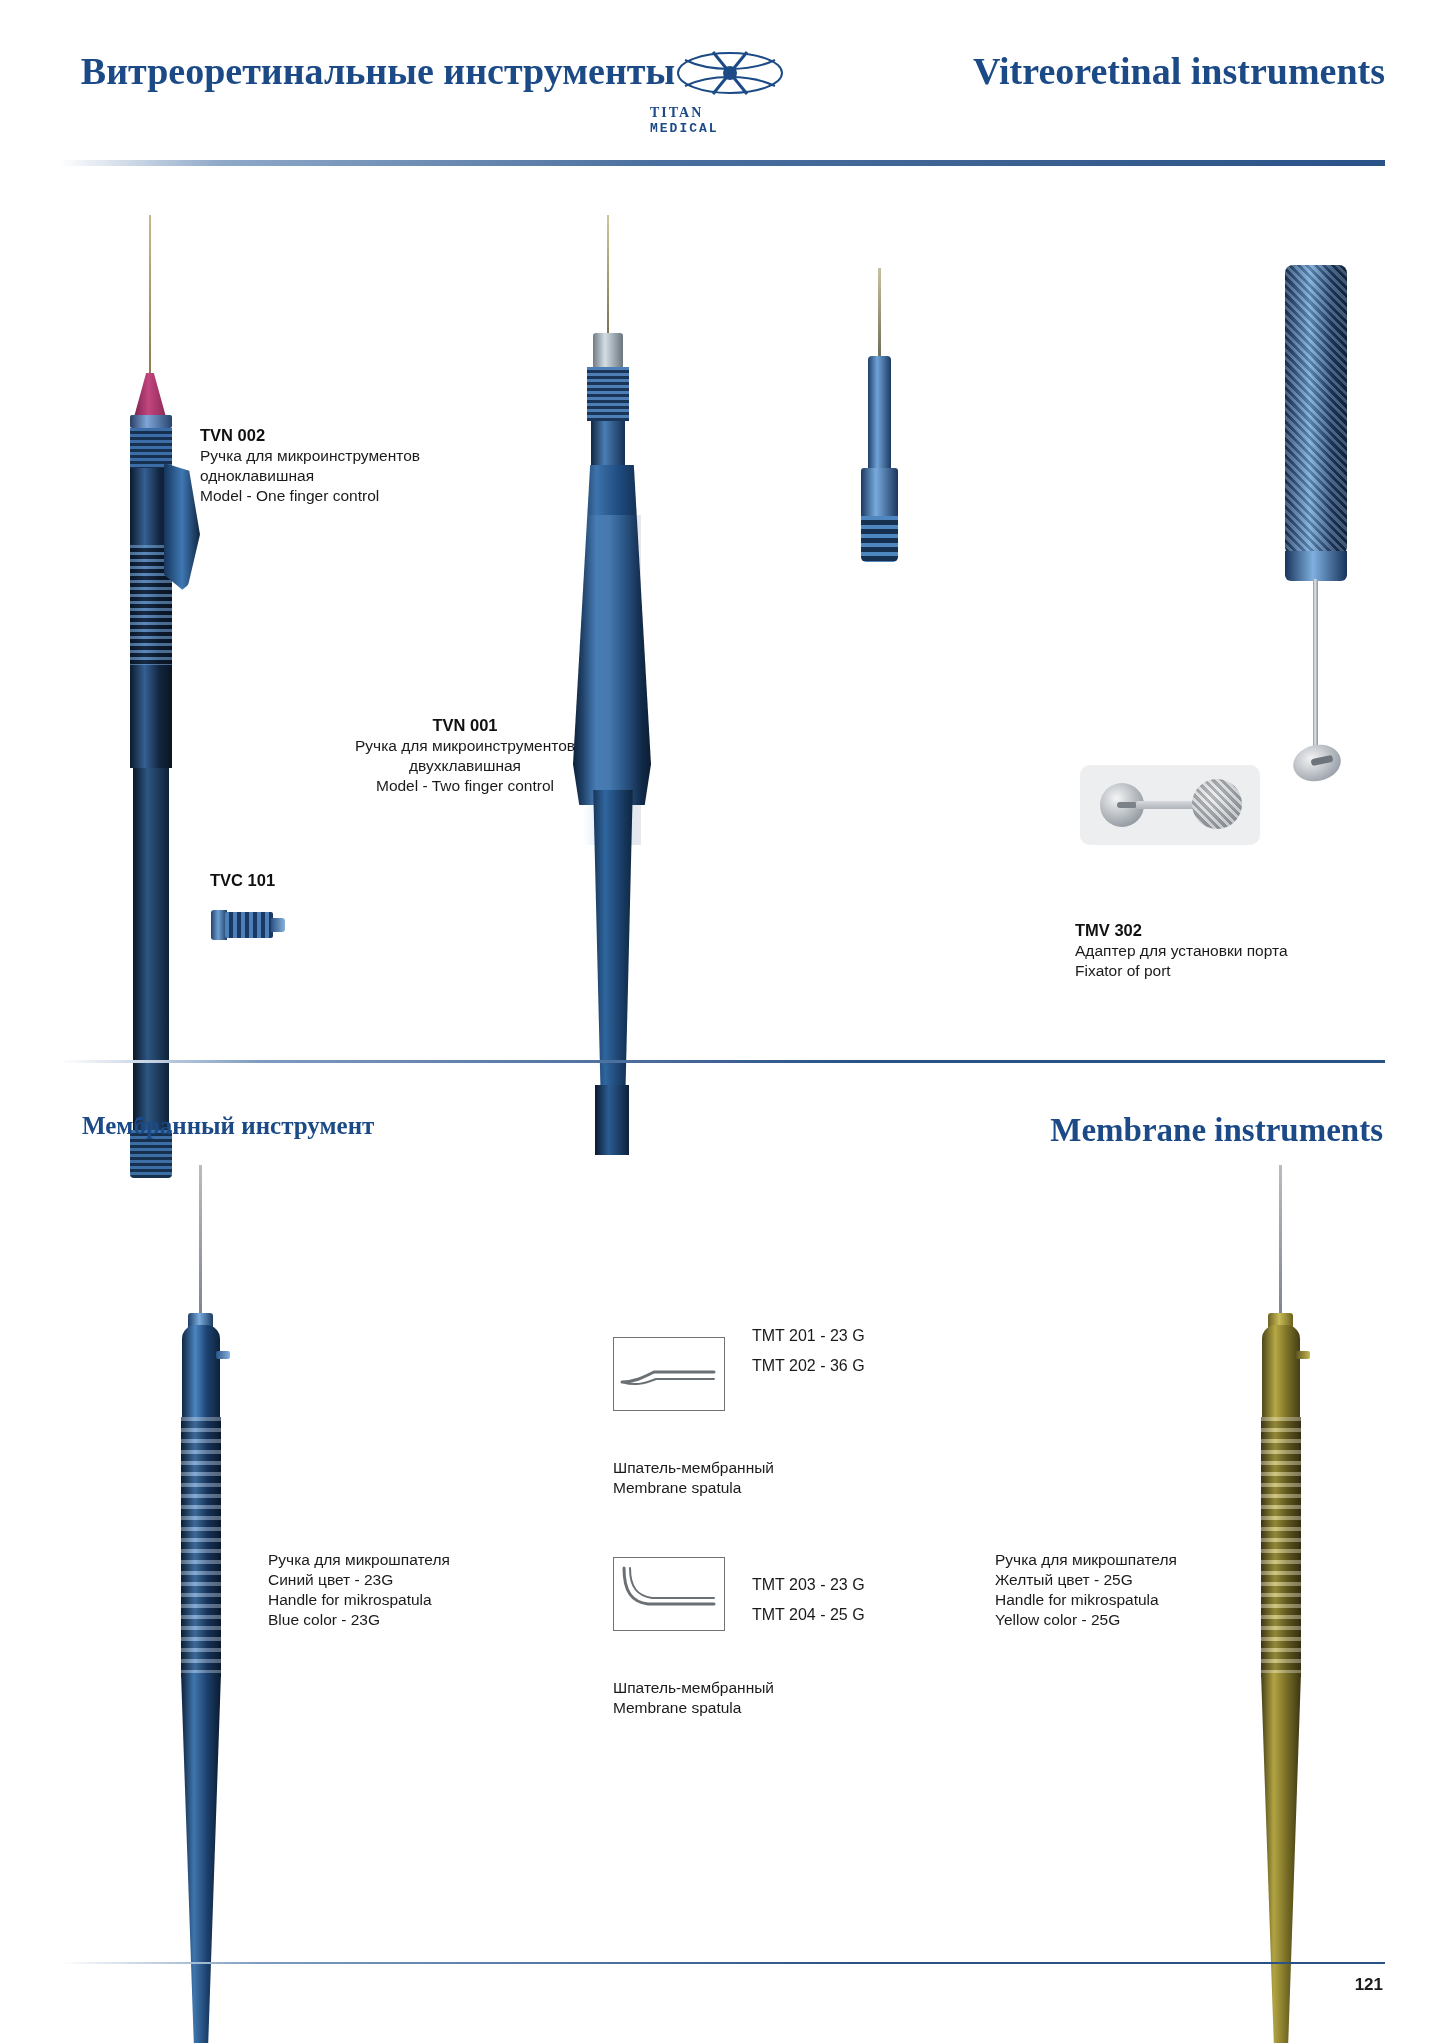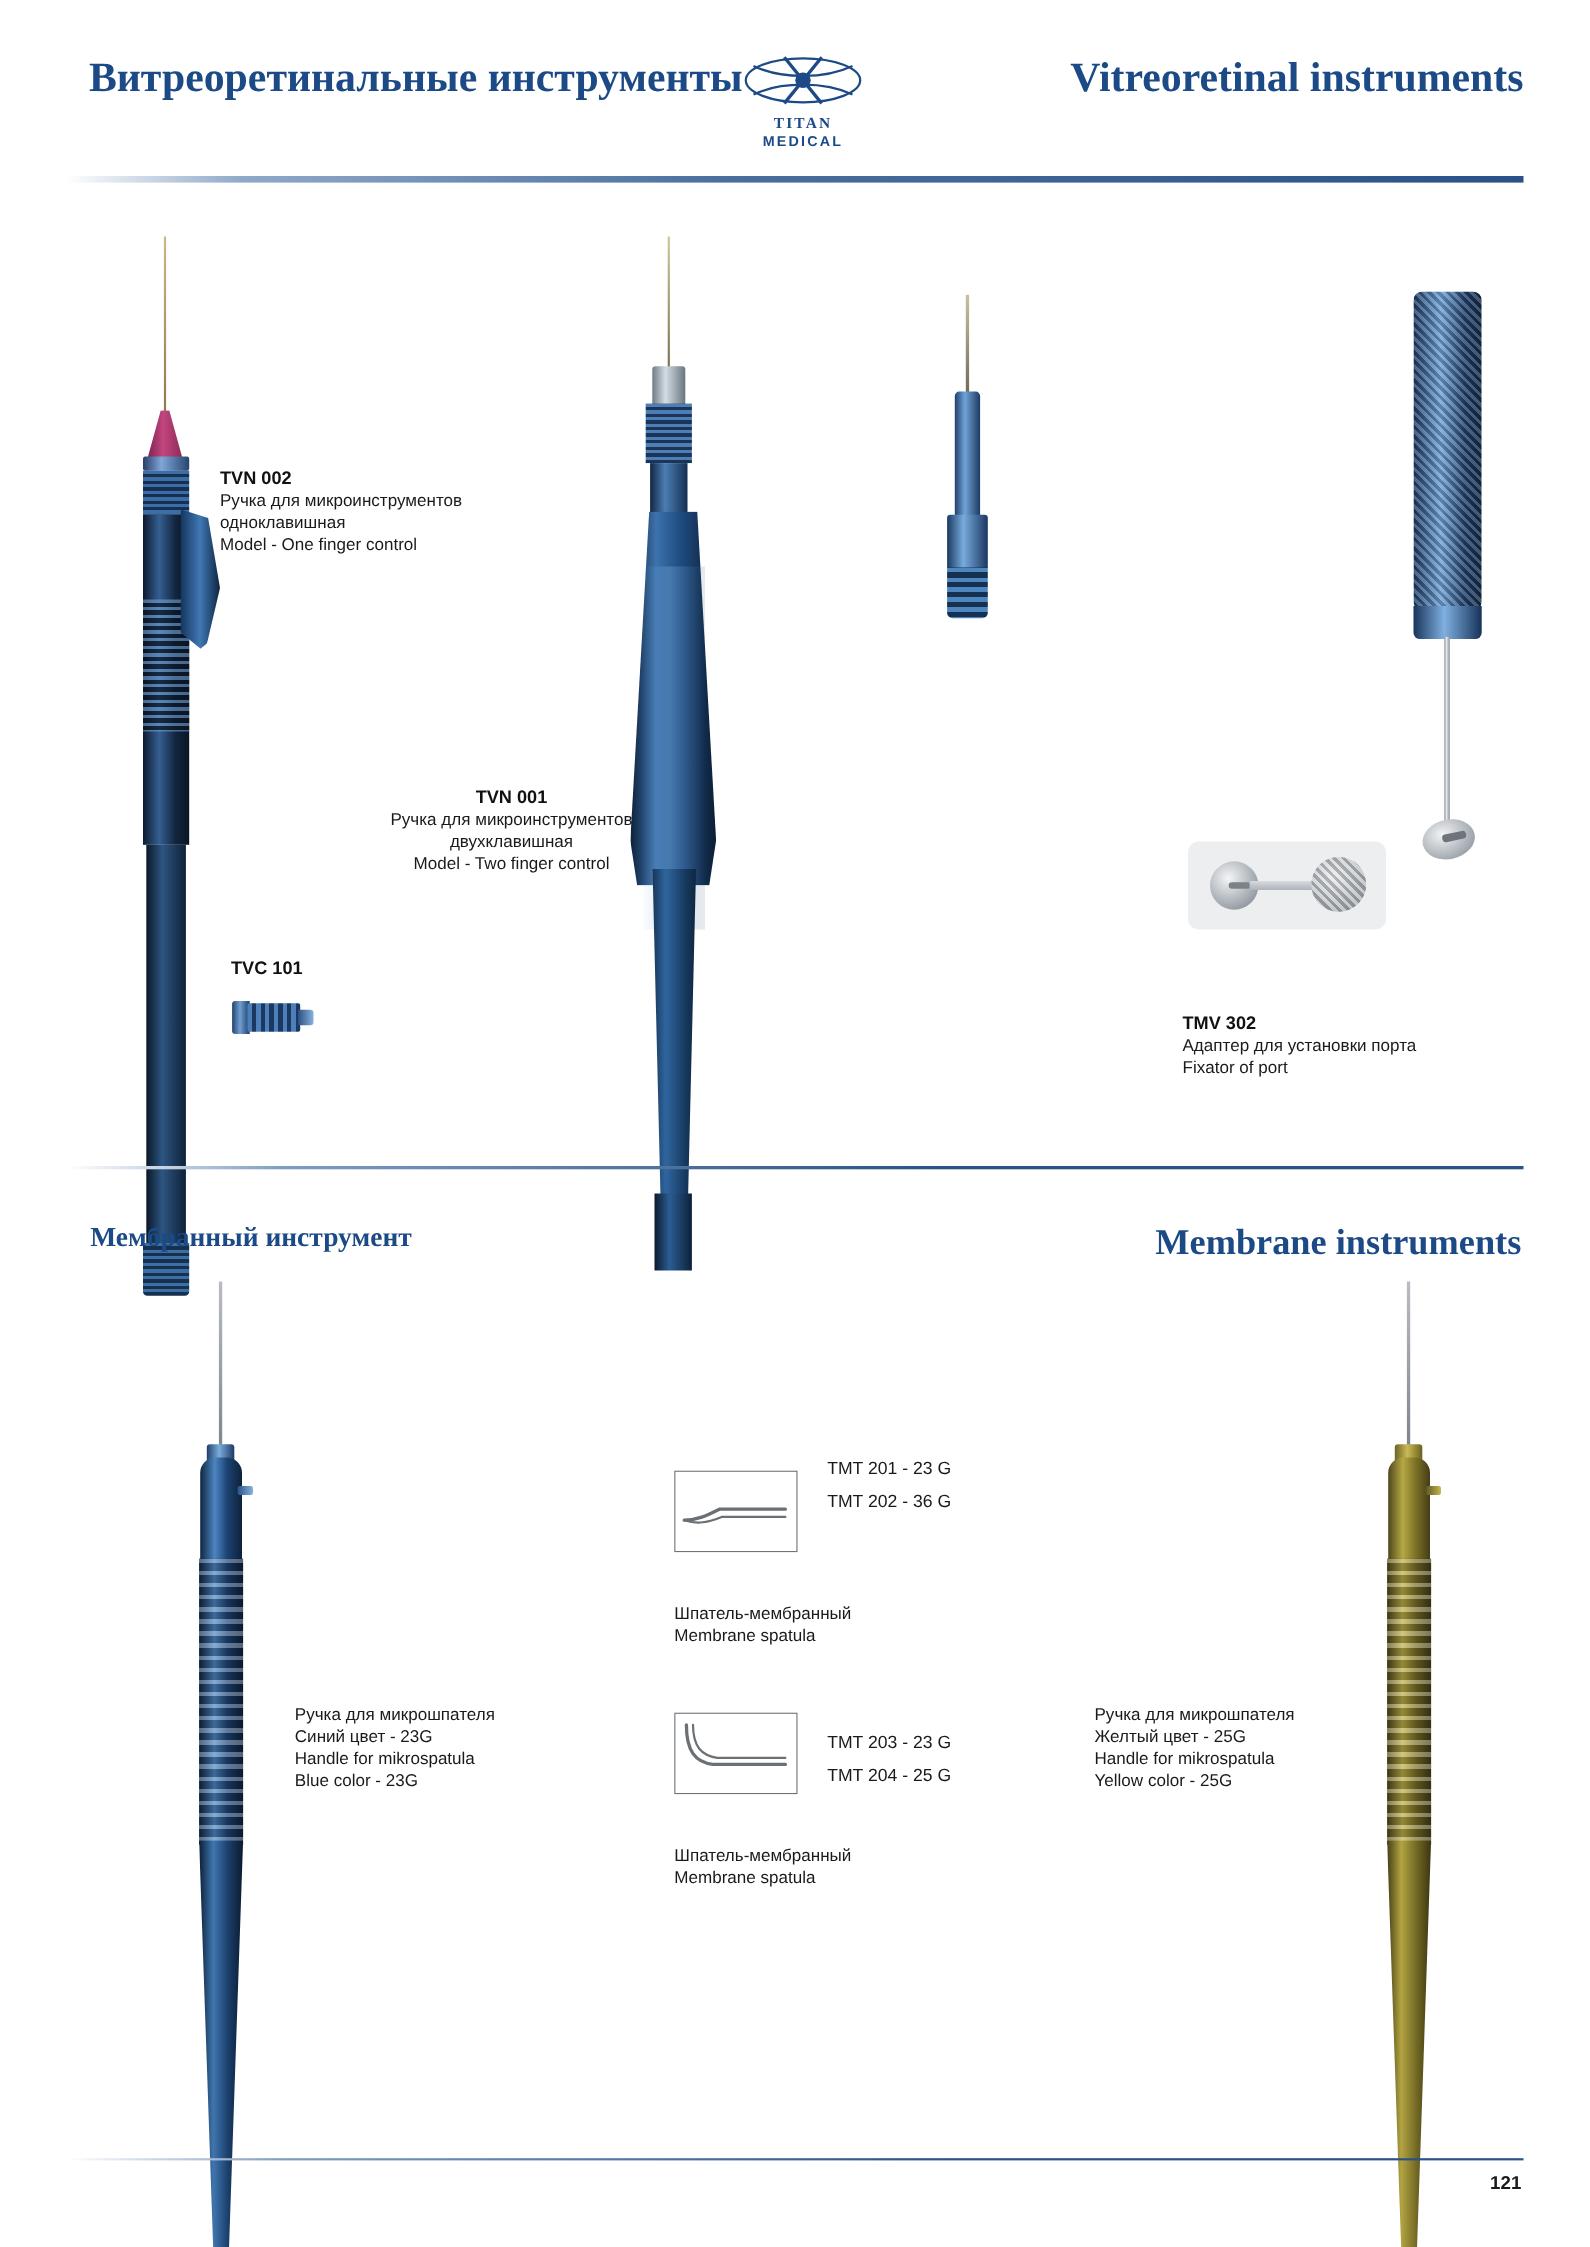--- a/index.html
+++ b/index.html
@@ -26,32 +26,31 @@
     color:#1b4a86;text-align:center;
   }
   .title-en{
     position:absolute;right:60px;top:48px;width:560px;
     font-family:"Liberation Serif", serif;
     font-weight:bold;font-size:38px;line-height:46px;
     color:#1b4a86;text-align:right;
   }
   .logo{
     position:absolute;left:650px;top:42px;width:160px;height:100px;
-    text-align:center;
   }
   .logo .mark{
     width:150px;height:62px;margin:0 auto;position:relative;
   }
   .logo .mark svg{display:block;margin:0 auto;}
   .logo .brand1{
     font-family:"Liberation Serif", serif;font-weight:bold;
     font-size:14px;letter-spacing:2px;color:#1b4a86;margin-top:1px;
   }
   .logo .brand2{
-    font-family:Liberation Sans, sans-serif;font-weight:bold;
+    font-family:Liberation Mono, monospace;font-weight:bold;
     font-size:13px;letter-spacing:2px;color:#1b4a86;
   }
   .header-rule{
     position:absolute;left:60px;top:160px;width:1325px;height:6px;
     background:linear-gradient(to right,#ffffff 0%,#8fa9c8 12%,#4a6f9e 45%,#2b5287 100%);
   }
 
   
   .divider{
     position:absolute;left:60px;width:1325px;height:3px;

